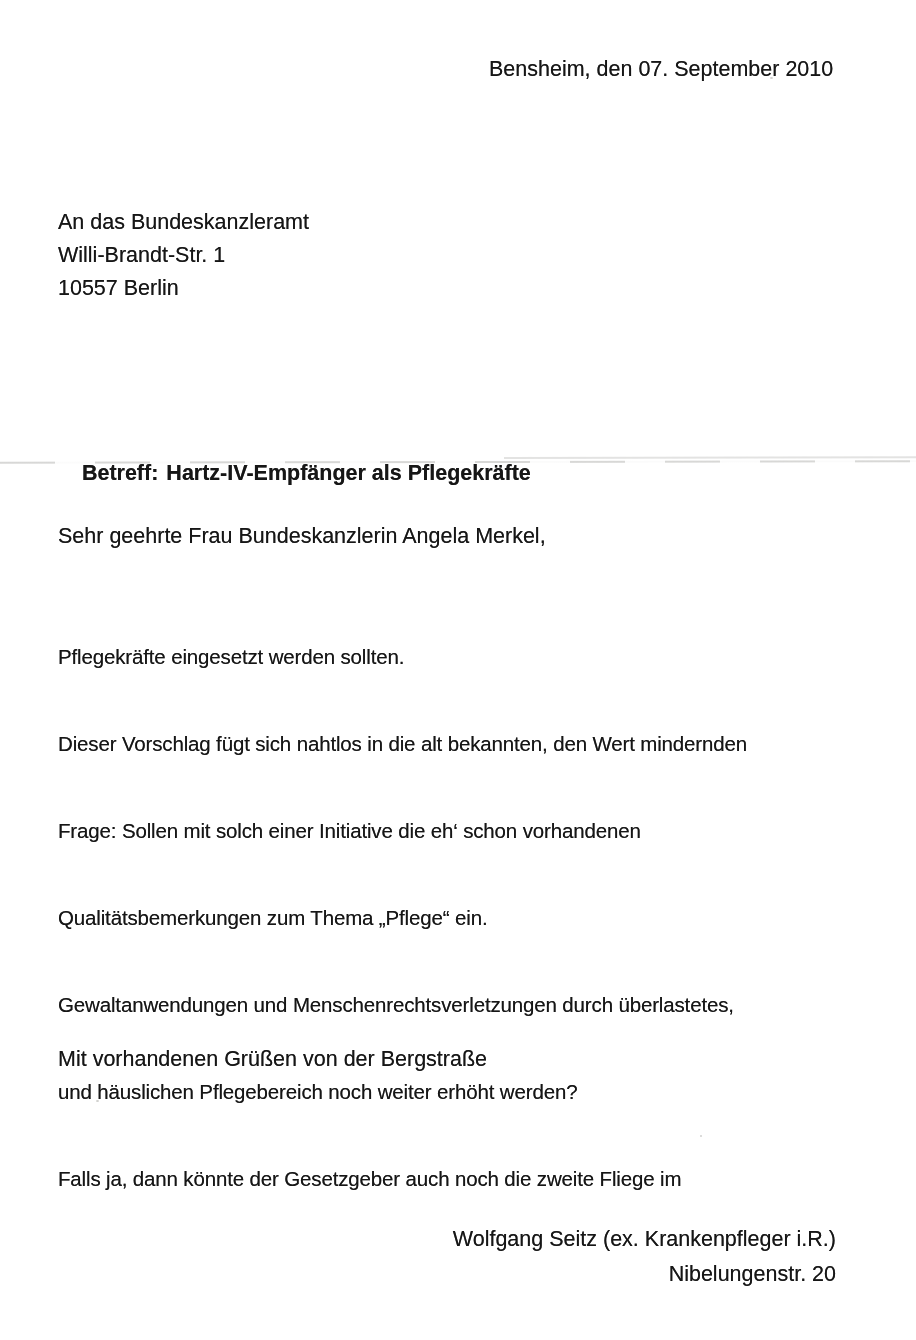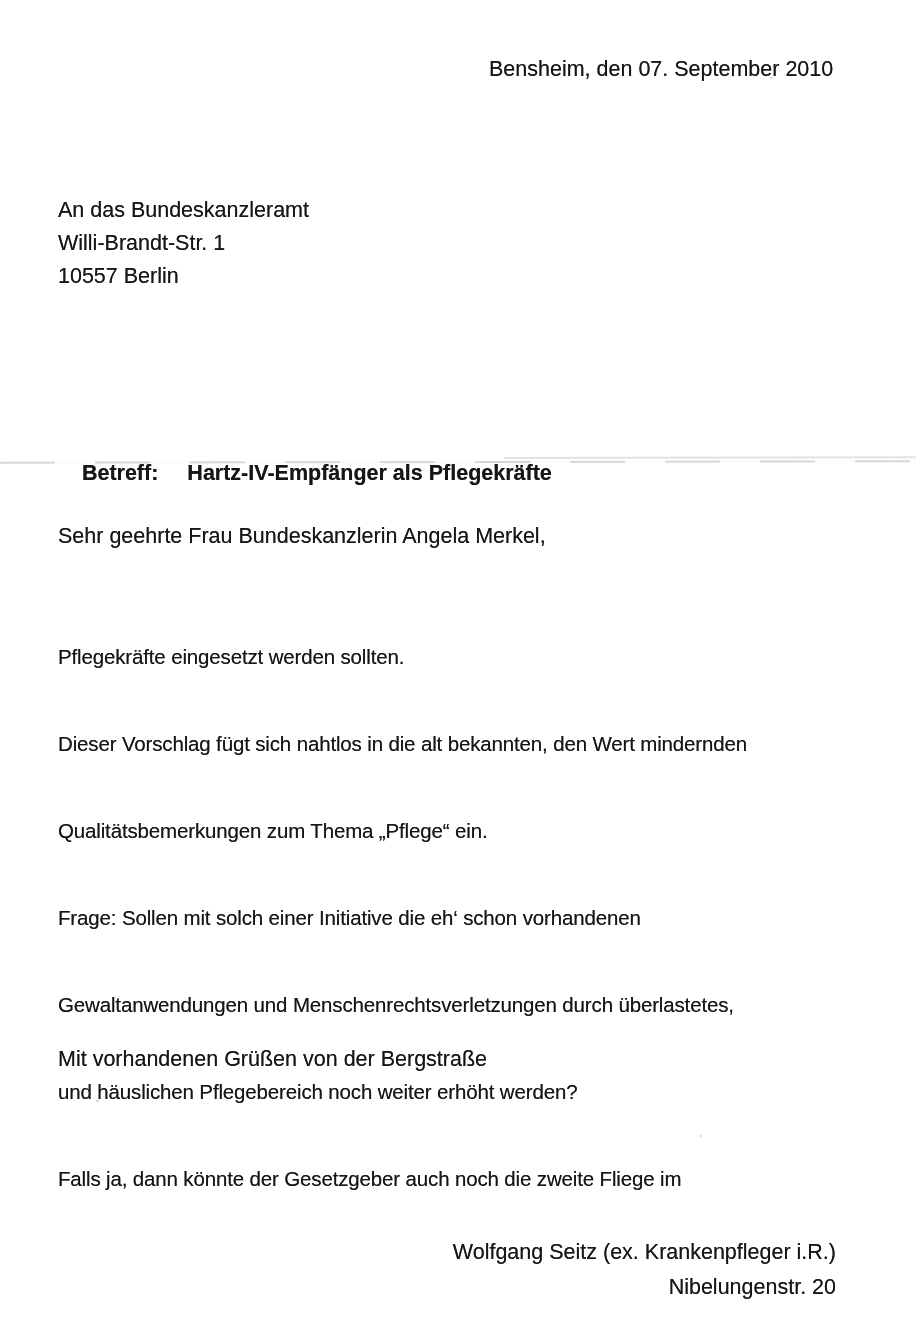--- a/index.html
+++ b/index.html
@@ -21,34 +21,34 @@
   .date-line {
     position: absolute;
     left: 489px;
     top: 57px;
     font-size: 21.5px;
     white-space: nowrap;
   }
   .recipient-block {
     position: absolute;
     left: 58px;
-    top: 194px;
+    top: 206px;
     font-size: 21.5px;
     line-height: 33px;
     white-space: nowrap;
   }
   .subject-line {
     position: absolute;
     left: 58px;
     top: 436px;
     font-size: 21.5px;
     font-weight: bold;
     white-space: pre;
   }
-  .subject-line .subject-label { padding-right: 29px; }
+  .subject-line .subject-label { padding-right: 8px; }
   .crease {
     position: absolute;
     left: 0;
     top: 461px;
     width: 916px;
     height: 2px;
     background:
       repeating-linear-gradient(to right,
         rgba(125,125,120,0.55) 0px, rgba(125,125,120,0.55) 55px,
         rgba(125,125,120,0.05) 55px, rgba(125,125,120,0.05) 95px);
@@ -88,21 +88,20 @@
     white-space: nowrap;
   }
   .signature-block {
     position: absolute;
     right: 80px;
     top: 1222px;
     font-size: 21.5px;
     line-height: 34.5px;
     text-align: right;
     white-space: nowrap;
-    margin-top: 13px;
   }
   
   .speck {
     position: absolute;
     background: rgba(120,120,115,0.35);
     border-radius: 50%;
   }
   .speck.s1 { left: 96px;  top: 1100px; width: 3px; height: 2px; }
   .speck.s2 { left: 700px; top: 1135px; width: 2px; height: 2px; }
   .speck.s3 { left: 770px; top: 77px;   width: 3px; height: 2px; }
@@ -124,22 +123,22 @@
     <span class="subject-label">Betreff:</span><span>Hartz-IV-Empfänger als Pflegekräfte</span>
   </div>
 
   <div class="crease"></div>
 
   <div class="salutation">Sehr geehrte Frau Bundeskanzlerin Angela Merkel,</div>
 
   <div class="letter-body">
     <div>Pflegekräfte eingesetzt werden sollten.</div>
     <div>Dieser Vorschlag fügt sich nahtlos in die alt bekannten, den Wert mindernden</div>
+    <div>Frage: Sollen mit solch einer Initiative die eh‘ schon vorhandenen</div>
     <div>Qualitätsbemerkungen zum Thema „Pflege“ ein.</div>
-    <div>Frage: Sollen mit solch einer Initiative die eh‘ schon vorhandenen</div>
     <div>Gewaltanwendungen und Menschenrechtsverletzungen durch überlastetes,</div>
     <div>und häuslichen Pflegebereich noch weiter erhöht werden?</div>
     <div>Falls ja, dann könnte der Gesetzgeber auch noch die zweite Fliege im</div>
     
     
     
     
     
   </div>
 

